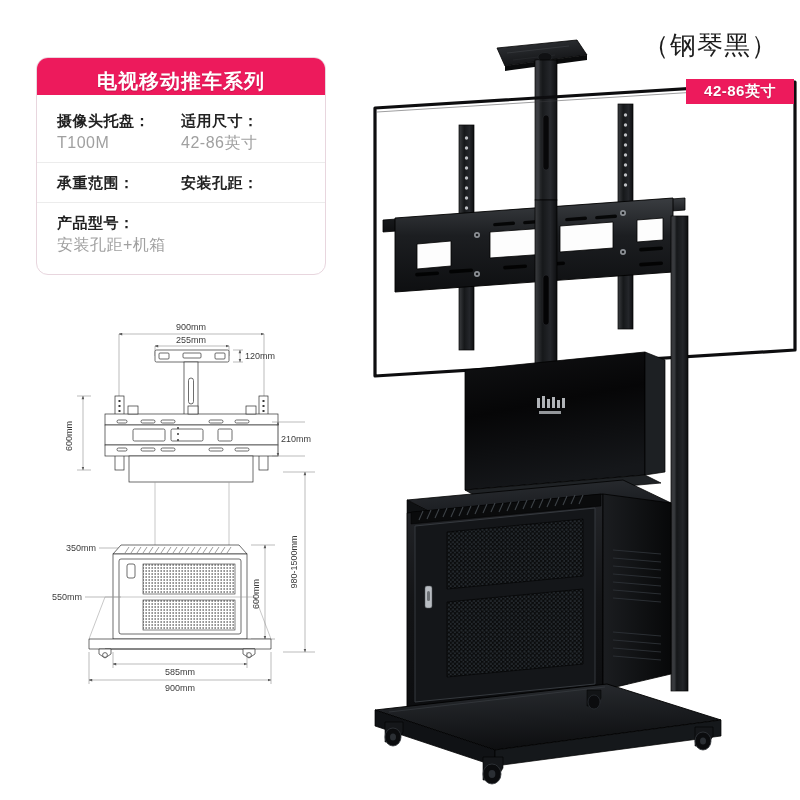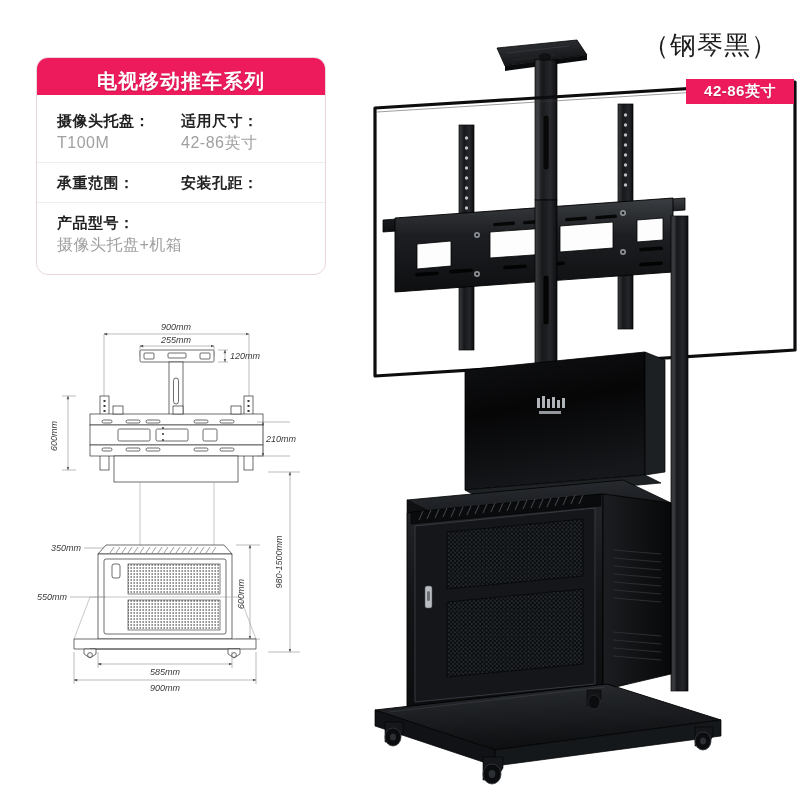--- a/index.html
+++ b/index.html
@@ -67,21 +67,21 @@
   .size-badge-text {
     color: #fff; font-size: 15px; font-weight: bold;
     letter-spacing: .5px;
     text-shadow: 0 1px 1px rgba(0,0,0,.2);
   }
 
   
   .photo { position: absolute; left: 355px; top: 20px; width: 445px; height: 775px; }
 
   
-  .drawing { position: absolute; left: 28px; top: 312px; width: 300px; height: 380px; font-style: italic; }
+  .drawing { position: absolute; left: 43px; top: 312px; width: 300px; height: 380px; }
 
   svg { display: block; overflow: visible; }
   .dimtext {
     font-family: "Liberation Sans", sans-serif;
     font-size: 9px; fill: #3b3b3b;
   }
 </style>
 </head>
 <body>
 
@@ -111,21 +111,21 @@
           <div class="spec-label">承重范围：</div>
         </div>
         <div class="spec-cell">
           <div class="spec-label">安装孔距：</div>
         </div>
       </div>
 
       <div class="spec-row last">
         <div class="spec-cell full">
           <div class="spec-label">产品型号：</div>
-          <div class="spec-value">摄像头托盘+机箱</div>
+          <div class="spec-value">安装孔距+机箱</div>
         </div>
       </div>
 
     </div>
   </div>
 
   <div class="size-badge">
     <span class="size-badge-text">42-86英寸</span>
   </div>
 

